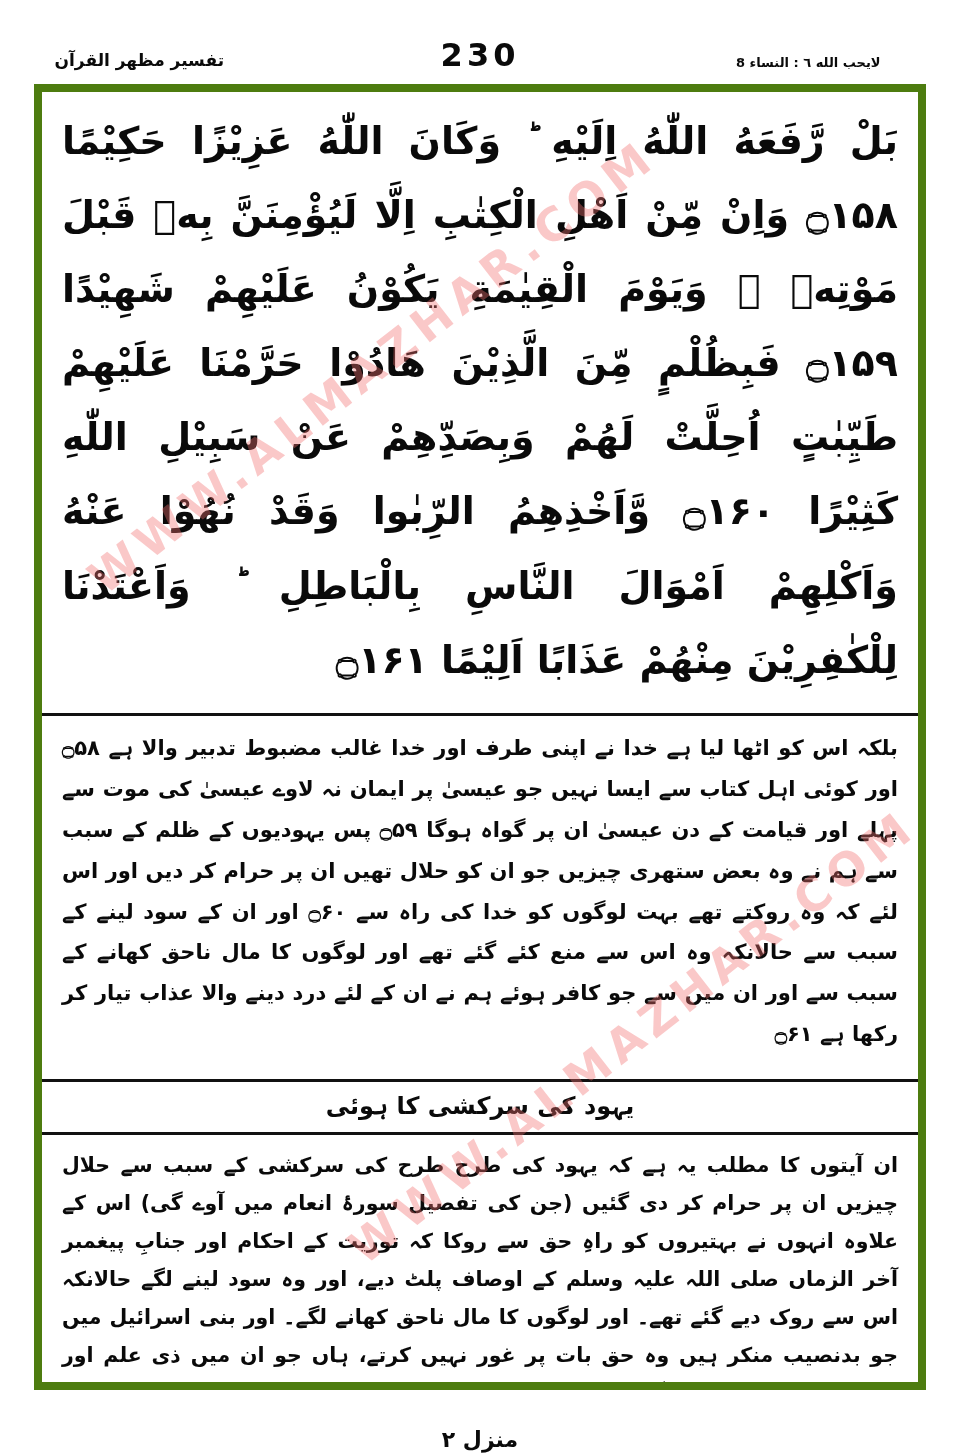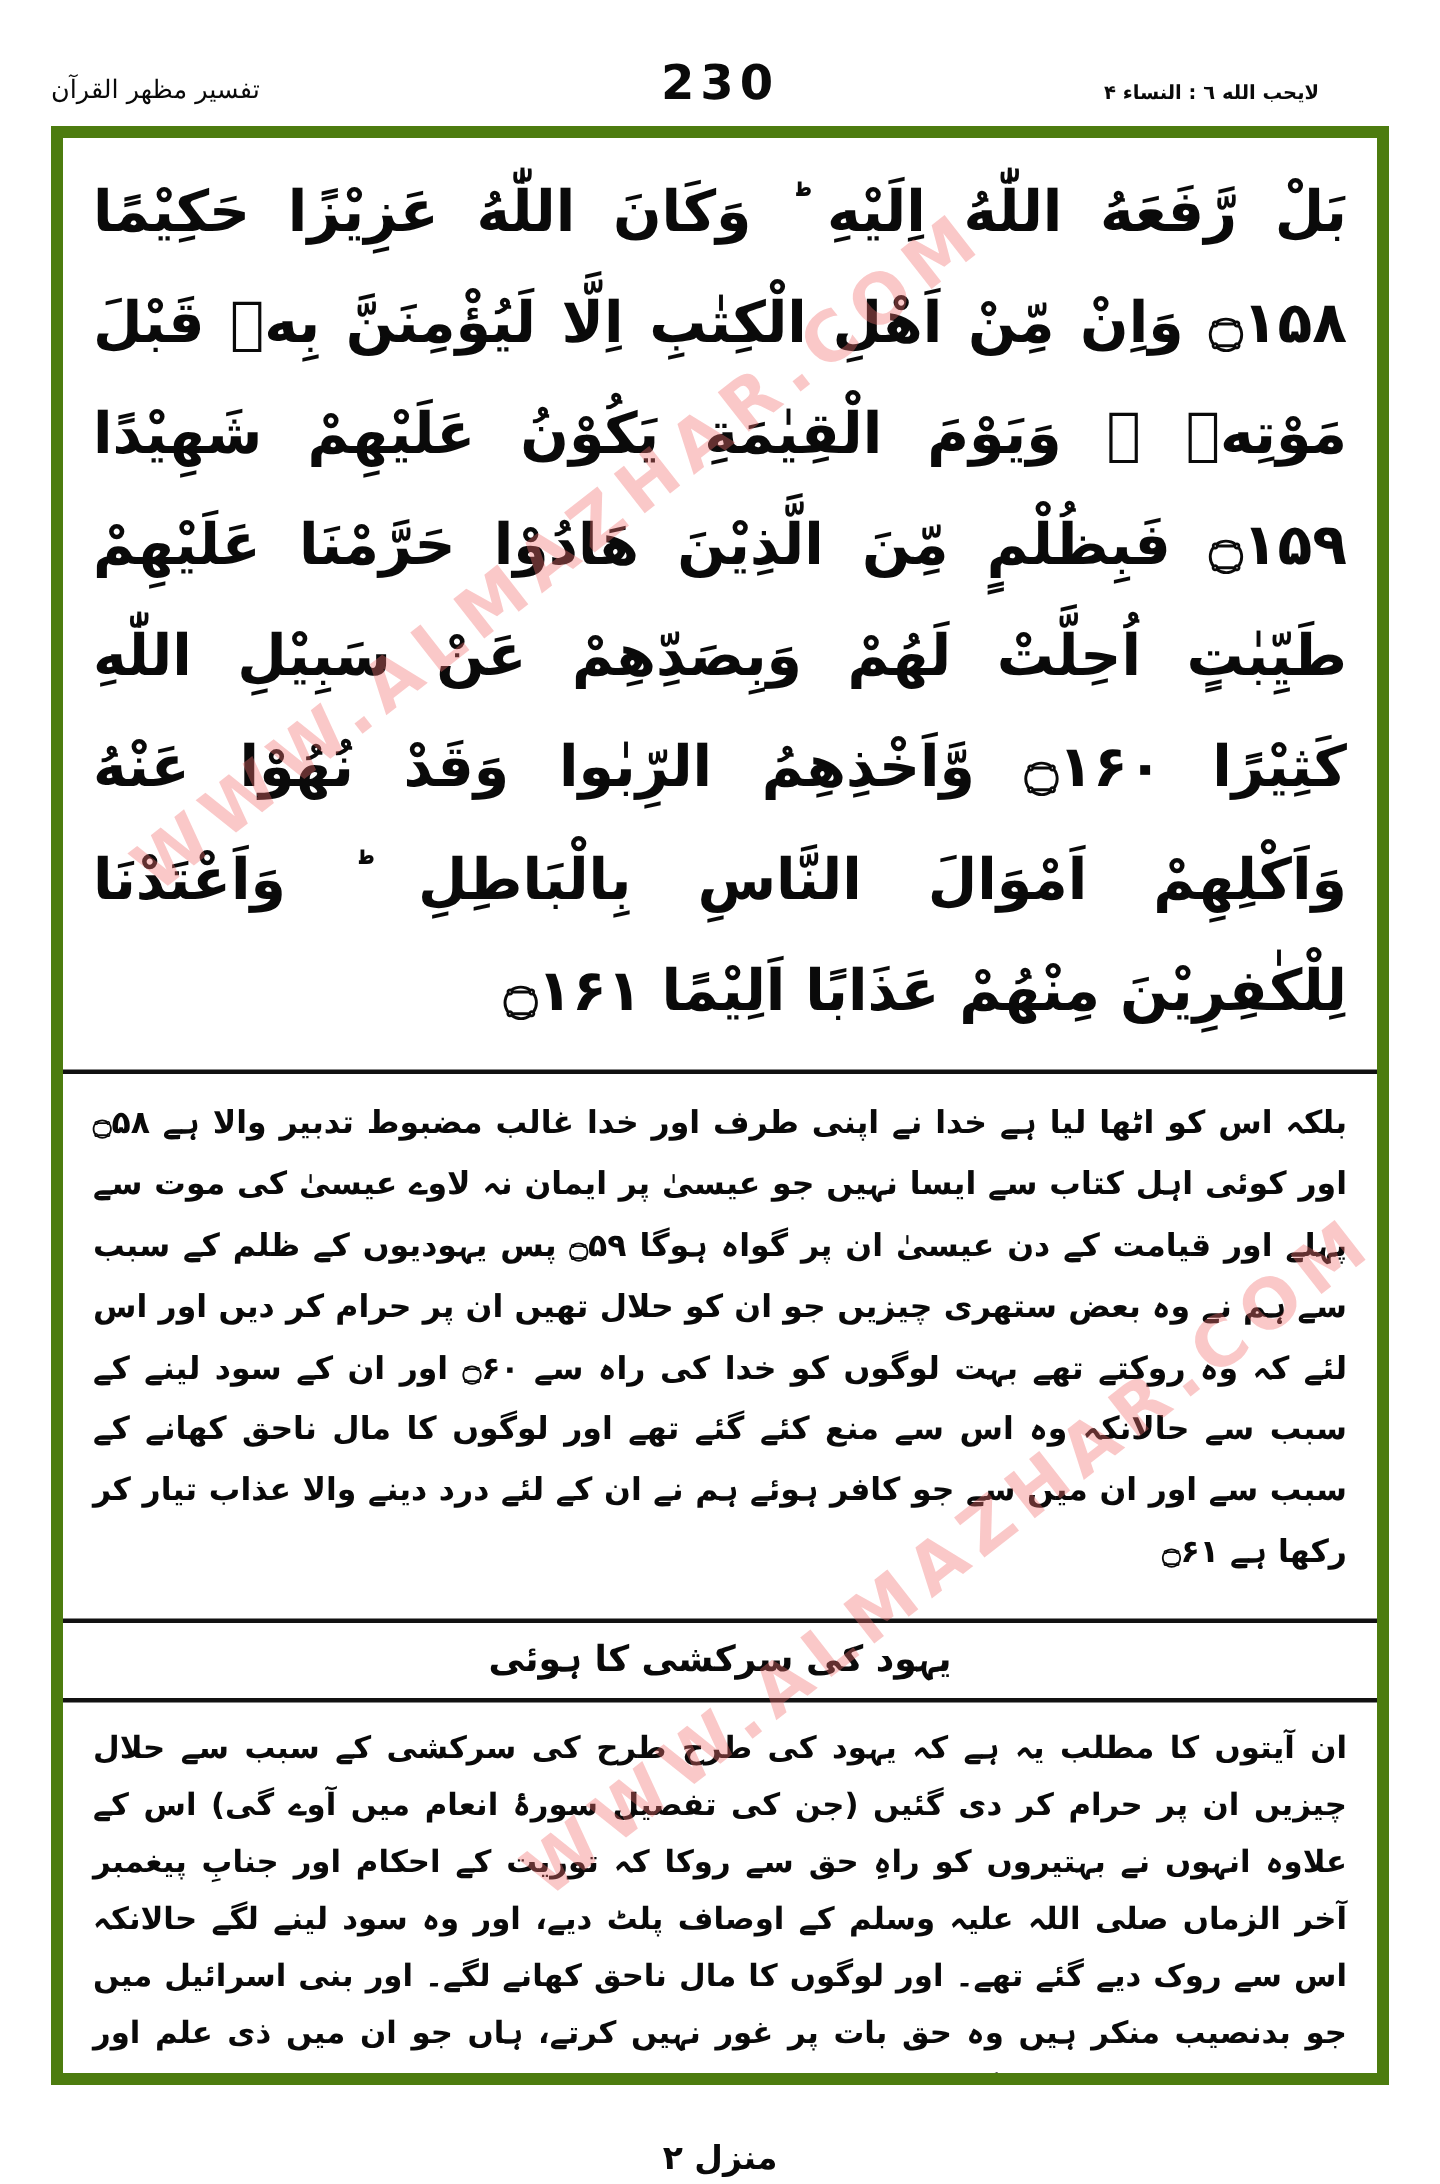--- a/index.html
+++ b/index.html
@@ -40,23 +40,23 @@
     padding-bottom: 4px;
   }
   .h-center {
     font-size: 32px;
     font-weight: bold;
     letter-spacing: 4px;
     padding-bottom: 0px;
   }
   .h-right {
     width: 190px;
-    text-align: left;
+    text-align: right;
     font-size: 17px;
-    font-weight: normal;
+    font-weight: bold;
     direction: rtl;
     padding-bottom: 4px;
   }
 
   
   .frame {
     position: absolute;
     top: 84px;
     left: 34px;
     right: 34px;
@@ -140,21 +140,21 @@
   }
   .wm1 { top: 340px; left: 20px; }
   .wm2 { top: 1010px; left: 280px; }
 </style>
 </head>
 <body>
 
 <div class="page">
 
   <div class="header">
-    <div class="h-left">لايحب الله ٦ : النساء ۴</div>
+    <div class="h-left">لايحب الله ٦ : النساء 8</div>
     <div class="h-center">230</div>
     <div class="h-right">تفسير مظهر القرآن</div>
   </div>
 
   <div class="frame">
     <div class="arabic">بَلْ رَّفَعَهُ اللّٰهُ اِلَيْهِ ؕ وَكَانَ اللّٰهُ عَزِيْزًا حَكِيْمًا ۝۱۵۸ وَاِنْ مِّنْ اَهْلِ الْكِتٰبِ اِلَّا لَيُؤْمِنَنَّ بِهٖ قَبْلَ مَوْتِهٖ ۚ وَيَوْمَ الْقِيٰمَةِ يَكُوْنُ عَلَيْهِمْ شَهِيْدًا ۝۱۵۹ فَبِظُلْمٍ مِّنَ الَّذِيْنَ هَادُوْا حَرَّمْنَا عَلَيْهِمْ طَيِّبٰتٍ اُحِلَّتْ لَهُمْ وَبِصَدِّهِمْ عَنْ سَبِيْلِ اللّٰهِ كَثِيْرًا ۝۱۶۰ وَّاَخْذِهِمُ الرِّبٰوا وَقَدْ نُهُوْا عَنْهُ وَاَكْلِهِمْ اَمْوَالَ النَّاسِ بِالْبَاطِلِ ؕ وَاَعْتَدْنَا لِلْكٰفِرِيْنَ مِنْهُمْ عَذَابًا اَلِيْمًا ۝۱۶۱</div>
 
     <div class="rule"></div>
 
     <div class="urdu-trans">بلکہ اس کو اٹھا لیا ہے خدا نے اپنی طرف اور خدا غالب مضبوط تدبیر والا ہے ۝۵۸ اور کوئی اہل کتاب سے ایسا نہیں جو عیسیٰ پر ایمان نہ لاوے عیسیٰ کی موت سے پہلے اور قیامت کے دن عیسیٰ ان پر گواہ ہوگا ۝۵۹ پس یہودیوں کے ظلم کے سبب سے ہم نے وہ بعض ستھری چیزیں جو ان کو حلال تھیں ان پر حرام کر دیں اور اس لئے کہ وہ روکتے تھے بہت لوگوں کو خدا کی راہ سے ۝۶۰ اور ان کے سود لینے کے سبب سے حالانکہ وہ اس سے منع کئے گئے تھے اور لوگوں کا مال ناحق کھانے کے سبب سے اور ان میں سے جو کافر ہوئے ہم نے ان کے لئے درد دینے والا عذاب تیار کر رکھا ہے ۝۶۱</div>

